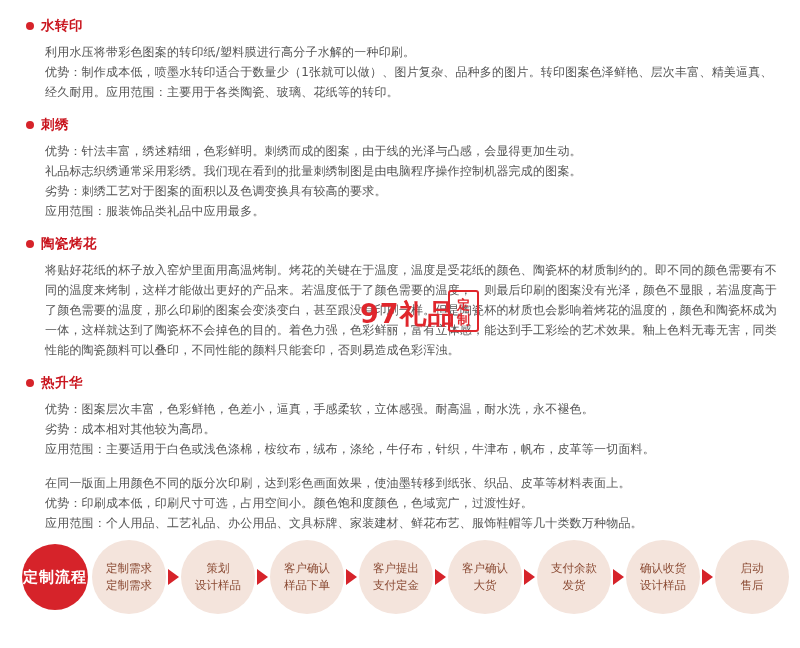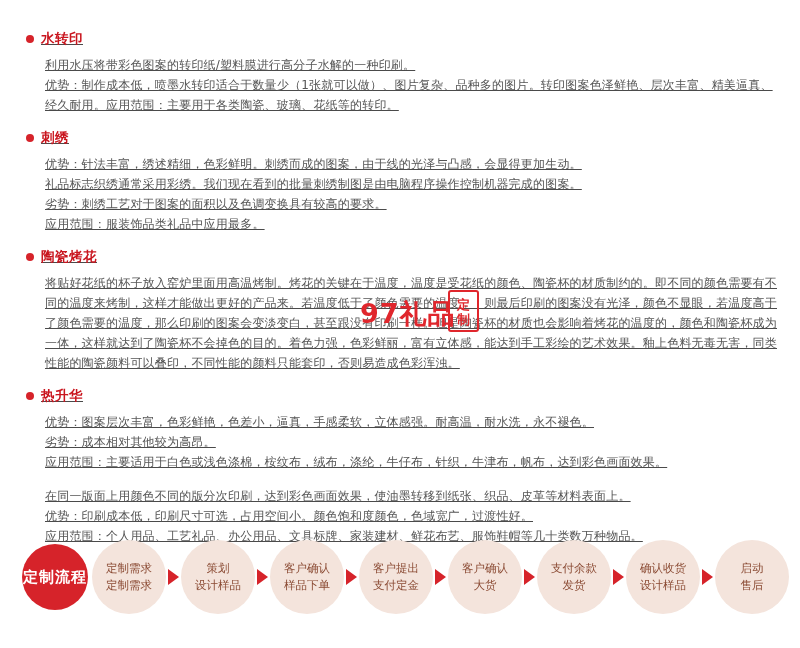--- a/index.html
+++ b/index.html
@@ -13,22 +13,21 @@
     font-family: "DejaVu Sans", "Liberation Sans", sans-serif;
     color: #4a4a4a;
     position: relative;
     overflow: hidden;
   }
   .page {
     position: relative;
     width: 800px;
     height: 648px;
     box-sizing: border-box;
-    padding: 30px 22px 0 22px;
-    text-decoration: underline;
+    padding: 17px 22px 0 22px;
   }
   .section {
     margin-bottom: 14px;
   }
   .sec-head {
     display: flex;
     align-items: center;
     gap: 7px;
     margin: 0 0 7px 4px;
   }
@@ -186,21 +185,21 @@
   </div>
 
   <div class="section">
     <div class="sec-head">
       <span class="bullet"></span>
       <span class="sec-title">热升华</span>
     </div>
     <div class="body-text">
       <p>优势：图案层次丰富，色彩鲜艳，色差小，逼真，手感柔软，立体感强。耐高温，耐水洗，永不褪色。</p>
       <p>劣势：成本相对其他较为高昂。</p>
-      <p>应用范围：主要适用于白色或浅色涤棉，桉纹布，绒布，涤纶，牛仔布，针织，牛津布，帆布，达到彩色画面效果。</p>
+      <p>应用范围：主要适用于白色或浅色涤棉，桉纹布，绒布，涤纶，牛仔布，针织，牛津布，帆布，皮革等一切面料。</p>
     </div>
   </div>
 
   <div class="section">
     <div class="body-text">
       <p>在同一版面上用颜色不同的版分次印刷，达到彩色画面效果，使油墨转移到纸张、织品、皮革等材料表面上。</p>
       <p>优势：印刷成本低，印刷尺寸可选，占用空间小。颜色饱和度颜色，色域宽广，过渡性好。</p>
       <p>应用范围：个人用品、工艺礼品、办公用品、文具标牌、家装建材、鲜花布艺、服饰鞋帽等几十类数万种物品。</p>
     </div>
   </div>

